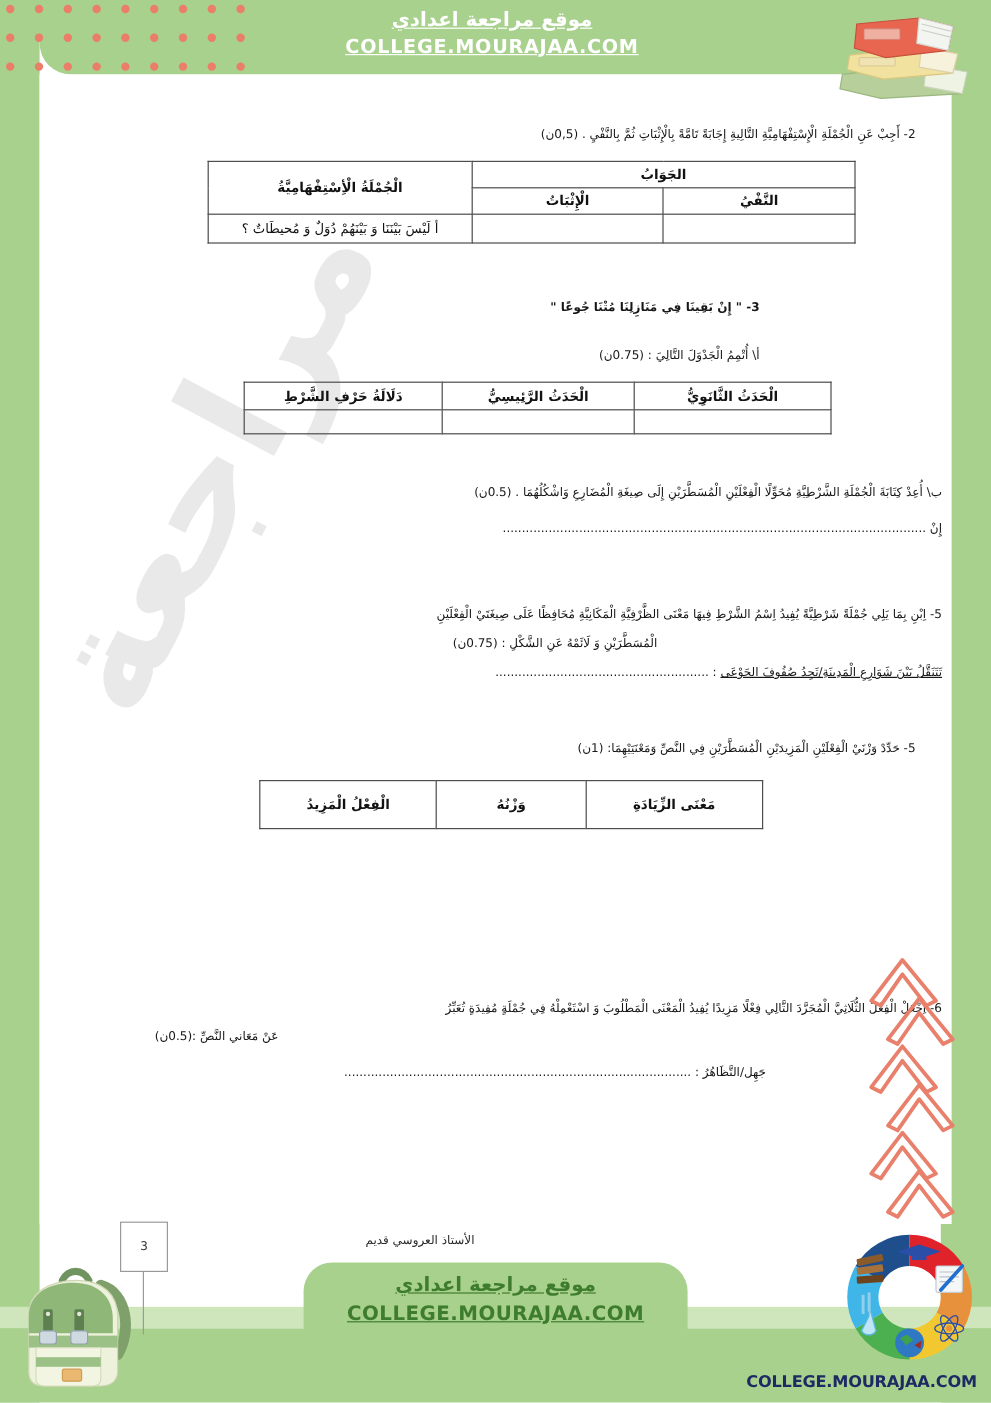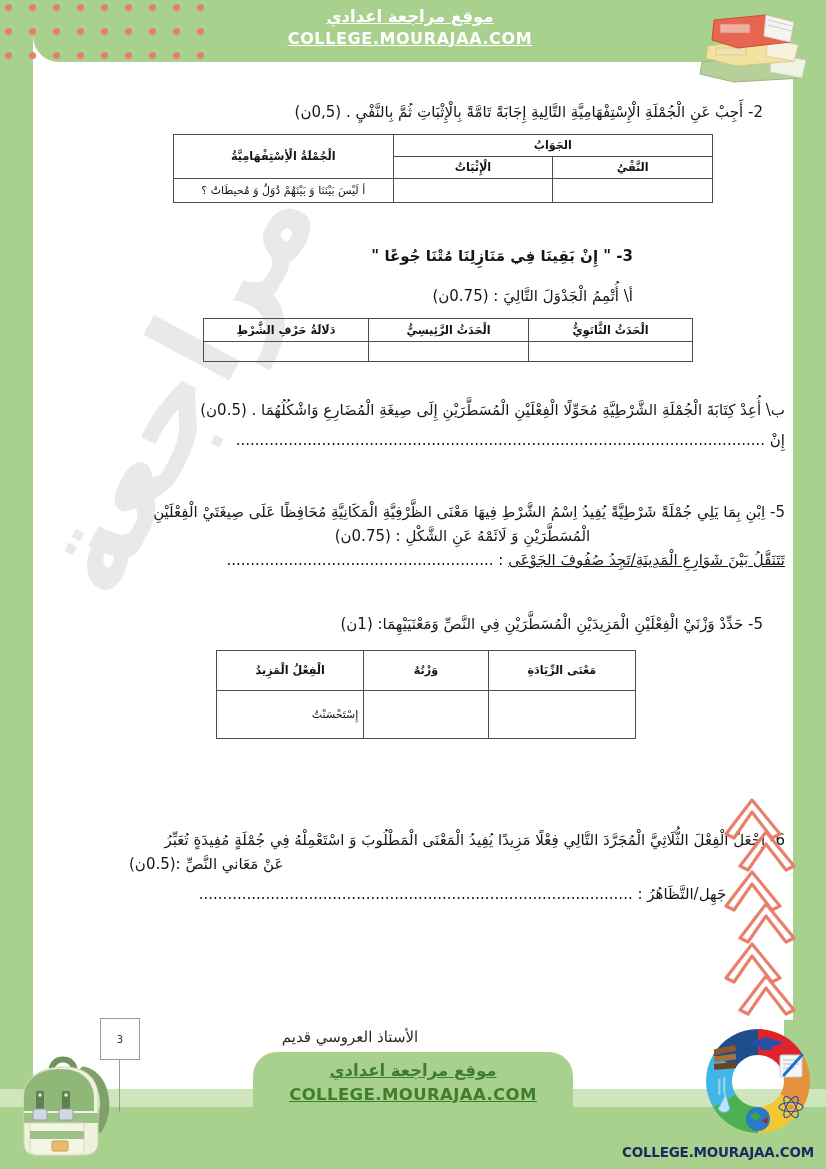--- a/index.html
+++ b/index.html
@@ -172,21 +172,21 @@
     z-index: 3;
     padding: 0;
     direction: rtl;
   }
 
   
   .q {
     position: absolute;
     direction: rtl;
     text-align: right;
-    font-size: 15px;
+    font-size: 10px;
     color: #171717;
     line-height: 25px;
     font-family: "DejaVu Sans", "Liberation Sans", sans-serif;
   }
   .u { text-decoration: underline; }
 
   
   table.wt {
     position: absolute;
     border-collapse: collapse;
@@ -236,21 +236,21 @@
     z-index: 5;
   }
 
   .teacher {
     position: absolute;
     left: 0; top: 1028px;
     width: 700px;
     text-align: center;
     direction: rtl;
     font-family: "DejaVu Serif", "Liberation Serif", serif;
-    font-size: 15px;
+    font-size: 10px;
     color: #2a2a2a;
     z-index: 6;
   }
 
   
   .footer-pill {
     position: absolute;
     left: 253px; bottom: 55px;
     width: 320px; height: 62px;
     background: #a9d18e;
@@ -434,25 +434,20 @@
 
       <div class="q" style="right:30px; top:550px; width:620px;">5-  حَدِّدْ وَزْنَيْ الْفِعْلَيْنِ الْمَزِيدَيْنِ الْمُسَطَّرَيْنِ فِي النَّصِّ وَمَعْنَيَيْهِمَا: (1ن)</div>
 
       <table class="wt" style="right:157px; top:588px; width:420px;">
         <tbody>
             <tr>
           <td style="width:140px; height:40px;">مَعْنَى الزِّيَادَةِ</td>
           <td style="width:118px;">وَزْنُهُ</td>
           <td style="width:140px;">الْفِعْلُ الْمَزِيدُ</td>
         </tr>
-        <tr>
-          <td class="blank" style="height:48px;"></td>
-          <td class="blank"></td>
-          <td class="val" style="text-align:right;">إِسْتَحْسَنْتُ</td>
-        </tr>
       </tbody>
         </table>
 
       <div class="q" style="right:8px; top:766px; width:645px;">6-  اِجْعَلْ الْفِعْلَ الثُّلَاثِيَّ الْمُجَرَّدَ التَّالِي فِعْلًا مَزِيدًا يُفِيدُ الْمَعْنَى الْمَطْلُوبَ وَ اسْتَعْمِلْهُ فِي جُمْلَةٍ مُفِيدَةٍ تُعَبِّرُ</div>
       <div class="q" style="right:19px; top:790px; width:645px; text-align:left;">عَنْ مَعَاني النَّصِّ :(0.5ن)</div>
       <div class="q" style="right:8px; top:820px; width:645px; text-align:center;">
         <span>جَهِل/التَّظَاهُرُ :</span>
         <span class="dotline">...........................................................................................</span>
       </div>
 

